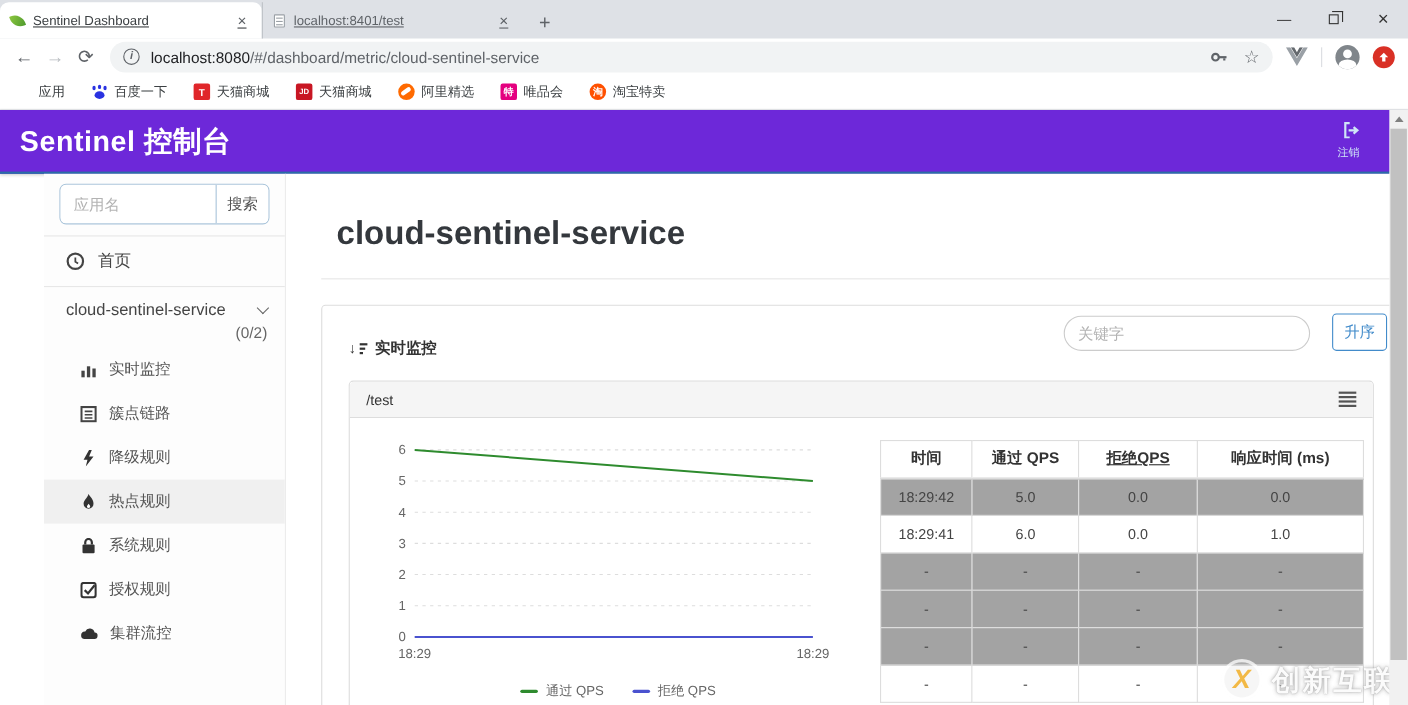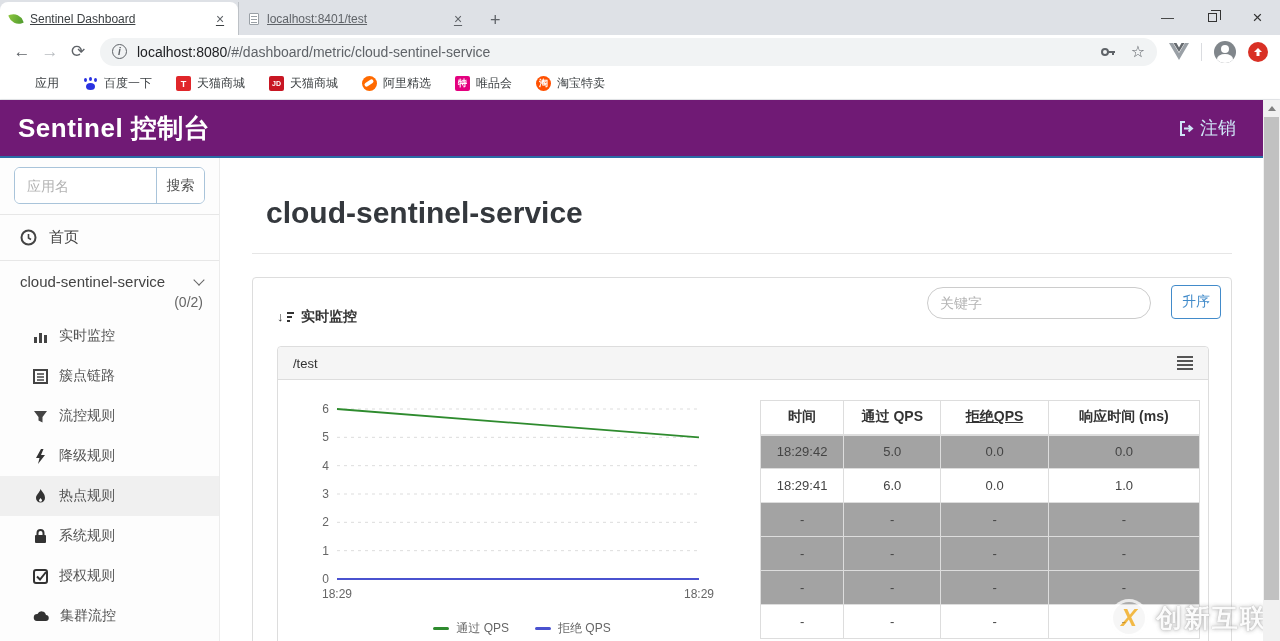--- a/index.html
+++ b/index.html
@@ -62,28 +62,28 @@
     transform:rotate(-35deg); left:2px; top:5px; }
   .ic-vip { background:#e4007f; border-radius:2px; }
   .ic-tao { background:#ff5000; border-radius:50%; }
   .ic-baidu { position:relative; }
   .ic-baidu::before { content:""; position:absolute; width:9px; height:7px; background:#2932e1;
     border-radius:50%; left:3px; bottom:1px; }
   .ic-baidu::after { content:""; position:absolute; width:3px; height:4px; background:#2932e1; border-radius:50%;
     left:1px; top:2px; box-shadow:5px -1px 0 #2932e1, 10px 0 0 #2932e1; }
 
   
-  .app-header { height:58px; background:#701a75; border-bottom:2px solid #2a6da6;
+  .app-header { height:58px; background:#6d28d9; border-bottom:2px solid #2a6da6;
     display:flex; align-items:center; justify-content:space-between; padding:0 18px;
     box-shadow:0 1px 3px rgba(0,0,0,.2); position:relative; }
   .app-title { color:#fff; font-size:26px; font-weight:bold; letter-spacing:.5px; }
-  .logout { color:#cfe6f7; font-size:18px; display:flex; align-items:center; gap:6px;
-    cursor:pointer; margin-right:26px; }
-
-  .layout { display:flex; height:483px; position:relative; }
+  .logout { color:#cfe6f7; font-size:10px; display:flex; align-items:flex-end; gap:6px;
+    cursor:pointer; margin-right:26px;flex-direction:column; }
+
+  .layout { display:flex; height:483px; position:relative;margin-left:40px; }
 
   .sidebar { width:220px; height:100%; background:#fdfdfd; border-right:1px solid #ececec; flex:none; overflow:hidden; }
   .side-search { display:flex; margin:9px 14px 10px 14px; height:37px;
     border:1px solid #a9c4da; border-radius:6px; overflow:hidden; background:#fff; }
   .side-search input { flex:1; border:none; outline:none; padding:0 12px; font-size:14px; color:#333;
     font-family:inherit; min-width:0; }
   .side-search input::placeholder { color:#b3b3b3; }
   .side-search button { width:48px; border:none; border-left:1px solid #a9c4da; background:#fff;
     font-size:14px; color:#555; cursor:pointer; font-family:inherit; }
   .side-divider { height:1px; background:#e7e7e7; }
@@ -303,26 +303,20 @@
           <span>实时监控</span>
       </div>
       <div class="smi">
         <svg width="15" height="15" viewBox="0 0 15 15">
           <rect x="1" y="1" width="13" height="13" fill="none" stroke="#444" stroke-width="2"></rect>
           <line x1="4" y1="5" x2="11" y2="5" stroke="#444" stroke-width="1.5"></line>
           <line x1="4" y1="8" x2="11" y2="8" stroke="#444" stroke-width="1.5"></line>
           <line x1="4" y1="11" x2="11" y2="11" stroke="#444" stroke-width="1.5"></line>
         </svg>
           <span>簇点链路</span>
-      </div>
-      <div class="smi">
-        <svg width="15" height="15" viewBox="0 0 15 15">
-          <path d="M1 2 H14 L9.5 8 V13.5 L5.5 11.5 V8 Z" fill="#444"></path>
-        </svg>
-          <span>流控规则</span>
       </div>
       <div class="smi">
         <svg width="15" height="15" viewBox="0 0 15 15">
           <polygon points="8,0 3,9 6.5,9 5,15 12,6 8,6 10.5,0" fill="#333"></polygon>
         </svg>
           <span>降级规则</span>
       </div>
       <div class="smi hover">
         <svg width="15" height="15" viewBox="0 0 15 15">
           <path d="M7.5 0 C9 3 12 4.5 12 9 A4.5 4.5 0 0 1 3 9 C3 5.5 6.5 4 7.5 0 Z" fill="#333"></path>

